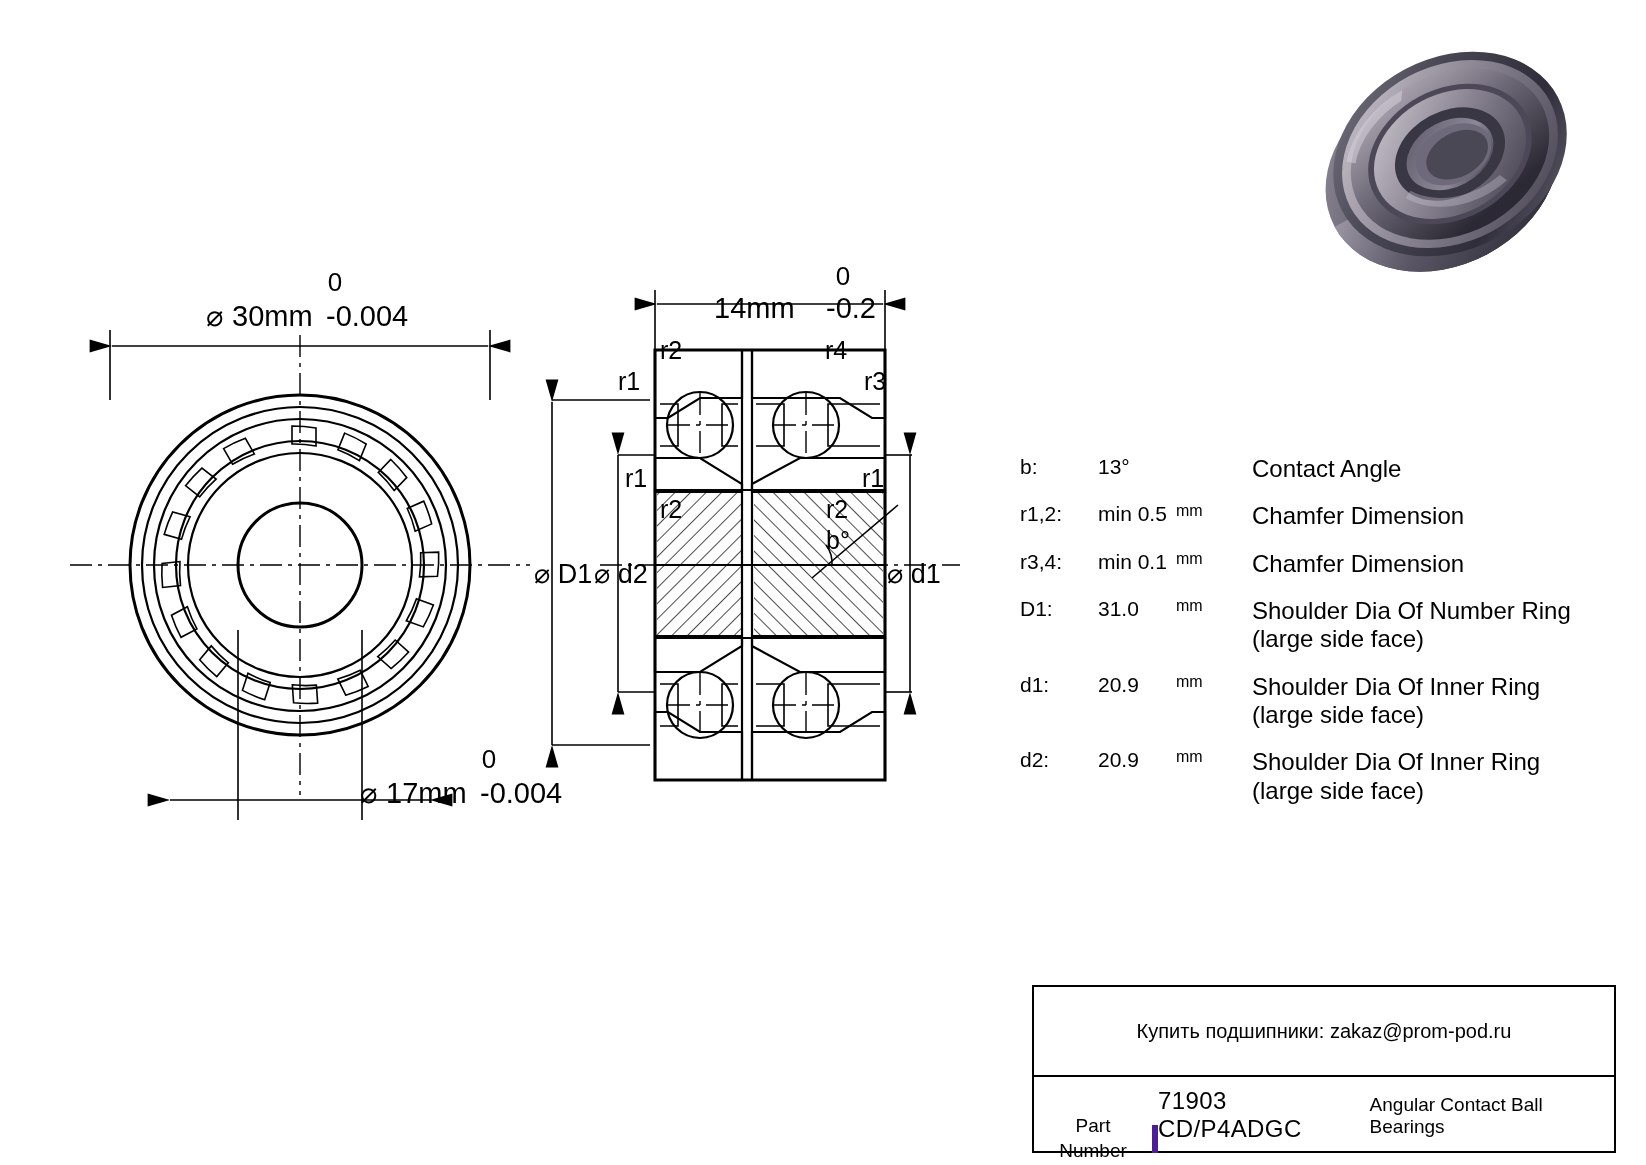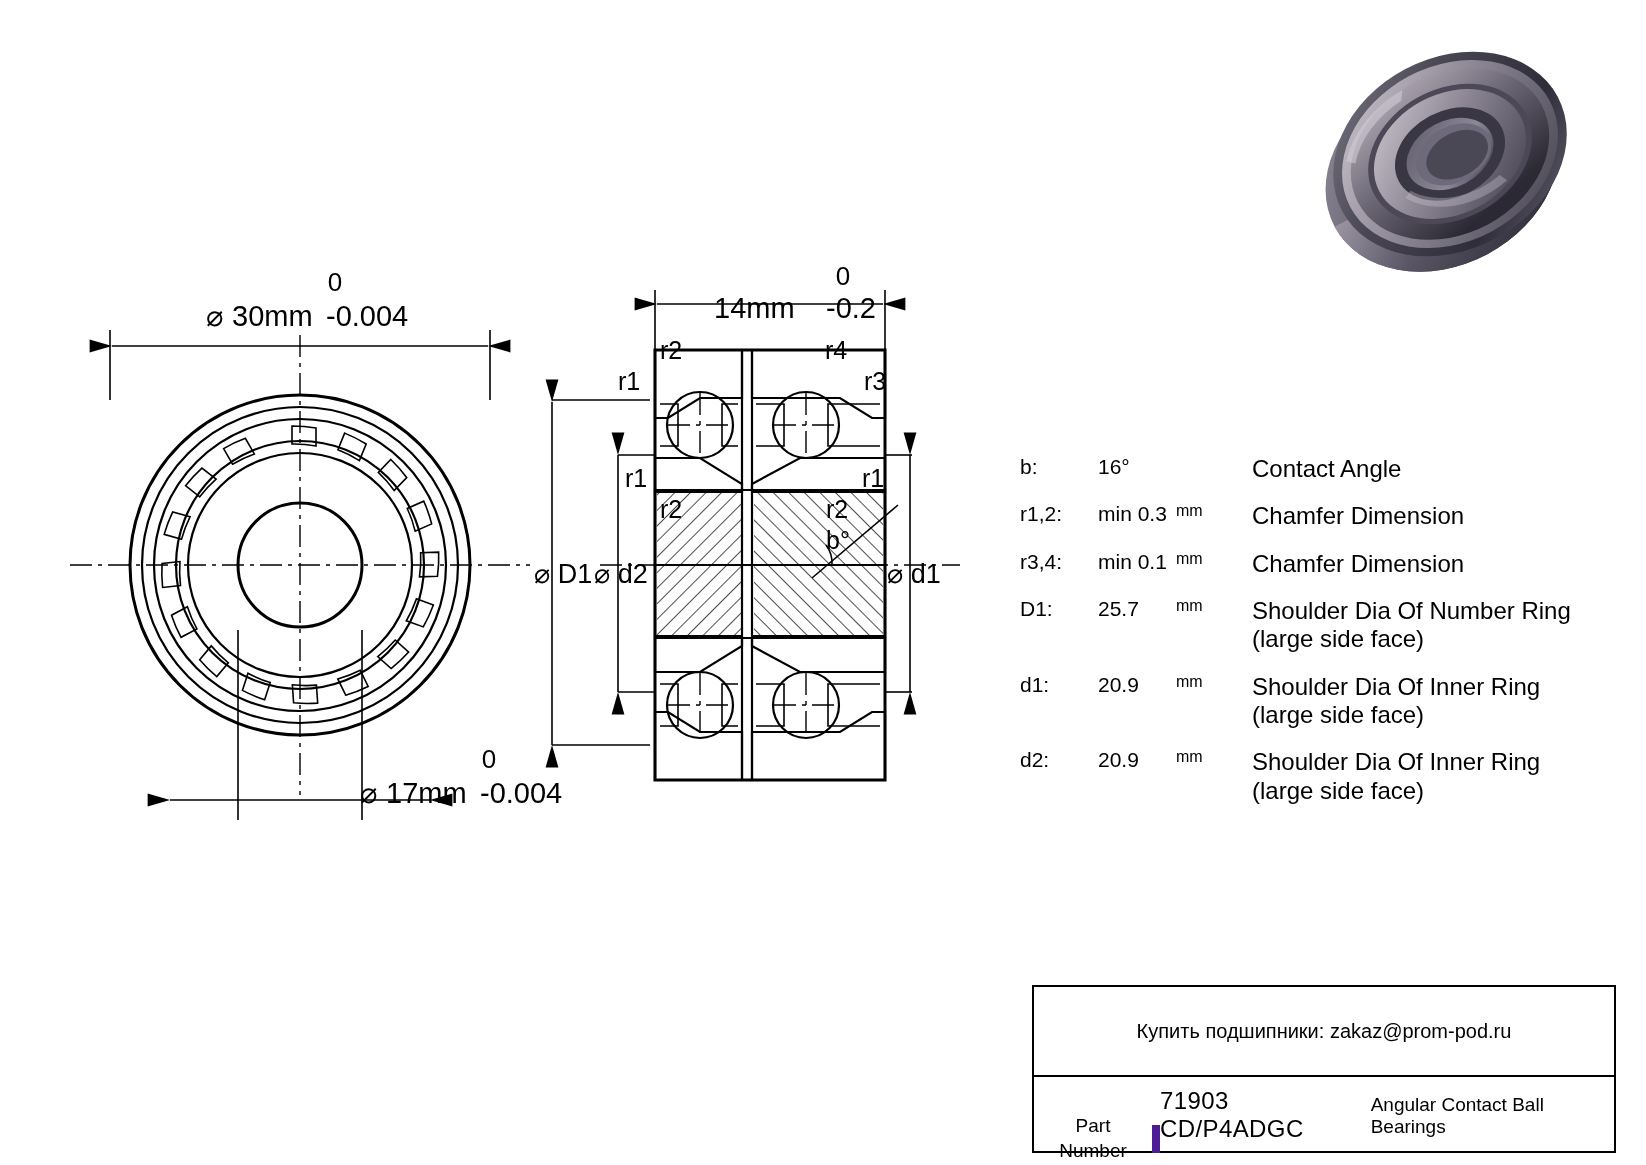--- a/index.html
+++ b/index.html
@@ -68,21 +68,21 @@
     font-size: 20px;
     color: #000;
     text-align: center;
   }
   .tb-row2 {
     height: 76px;
     display: flex;
   }
   .tb-label {
     width: 118px;
-    border-right: 8px solid #4c1d95;
+    border-right: 6px solid #4c1d95;
     display: flex;
     flex-direction: column;
     align-items: center;
     justify-content: center;
     font-size: 19px;
     line-height: 1.3;
     margin-top: 48px;
   }
   .tb-part {
     flex: 1;
@@ -350,45 +350,45 @@
 
       <path d="M -95,-42 A 104,80 0 0 1 -12,-79 L -18,-70 A 95,72 0 0 0 -88,-36 Z" fill="#d6d0da" opacity="0.55"></path>
       <path d="M -60,18 A 80,60 0 0 0 38,50 L 34,42 A 72,54 0 0 1 -52,14 Z" fill="#cfc8d4" opacity="0.35"></path>
     </g>
   </svg>
 
   <table class="spec-table">
     <tbody>
       <tr>
         <td class="spec-sym">b:</td>
-        <td class="spec-val">16°</td>
+        <td class="spec-val">13°</td>
         <td class="spec-unit"></td>
         <td class="spec-desc">
           <span>Contact Angle</span>
         </td>
       </tr>
       <tr>
         <td class="spec-sym">r1,2:</td>
-        <td class="spec-val">min 0.3</td>
+        <td class="spec-val">min 0.5</td>
         <td class="spec-unit">mm</td>
         <td class="spec-desc">
           <span>Chamfer Dimension</span>
         </td>
       </tr>
       <tr>
         <td class="spec-sym">r3,4:</td>
         <td class="spec-val">min 0.1</td>
         <td class="spec-unit">mm</td>
         <td class="spec-desc">
           <span>Chamfer Dimension</span>
         </td>
       </tr>
       <tr>
         <td class="spec-sym">D1:</td>
-        <td class="spec-val">25.7</td>
+        <td class="spec-val">31.0</td>
         <td class="spec-unit">mm</td>
         <td class="spec-desc">
           <span>Shoulder Dia Of Number Ring</span>
           <span class="sub">(large side face)</span>
         </td>
       </tr>
       <tr>
         <td class="spec-sym">d1:</td>
         <td class="spec-val">20.9</td>
         <td class="spec-unit">mm</td>

